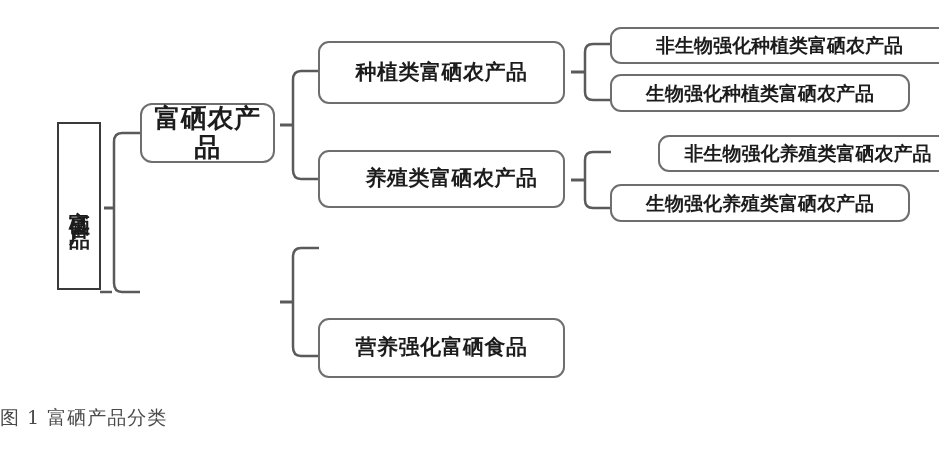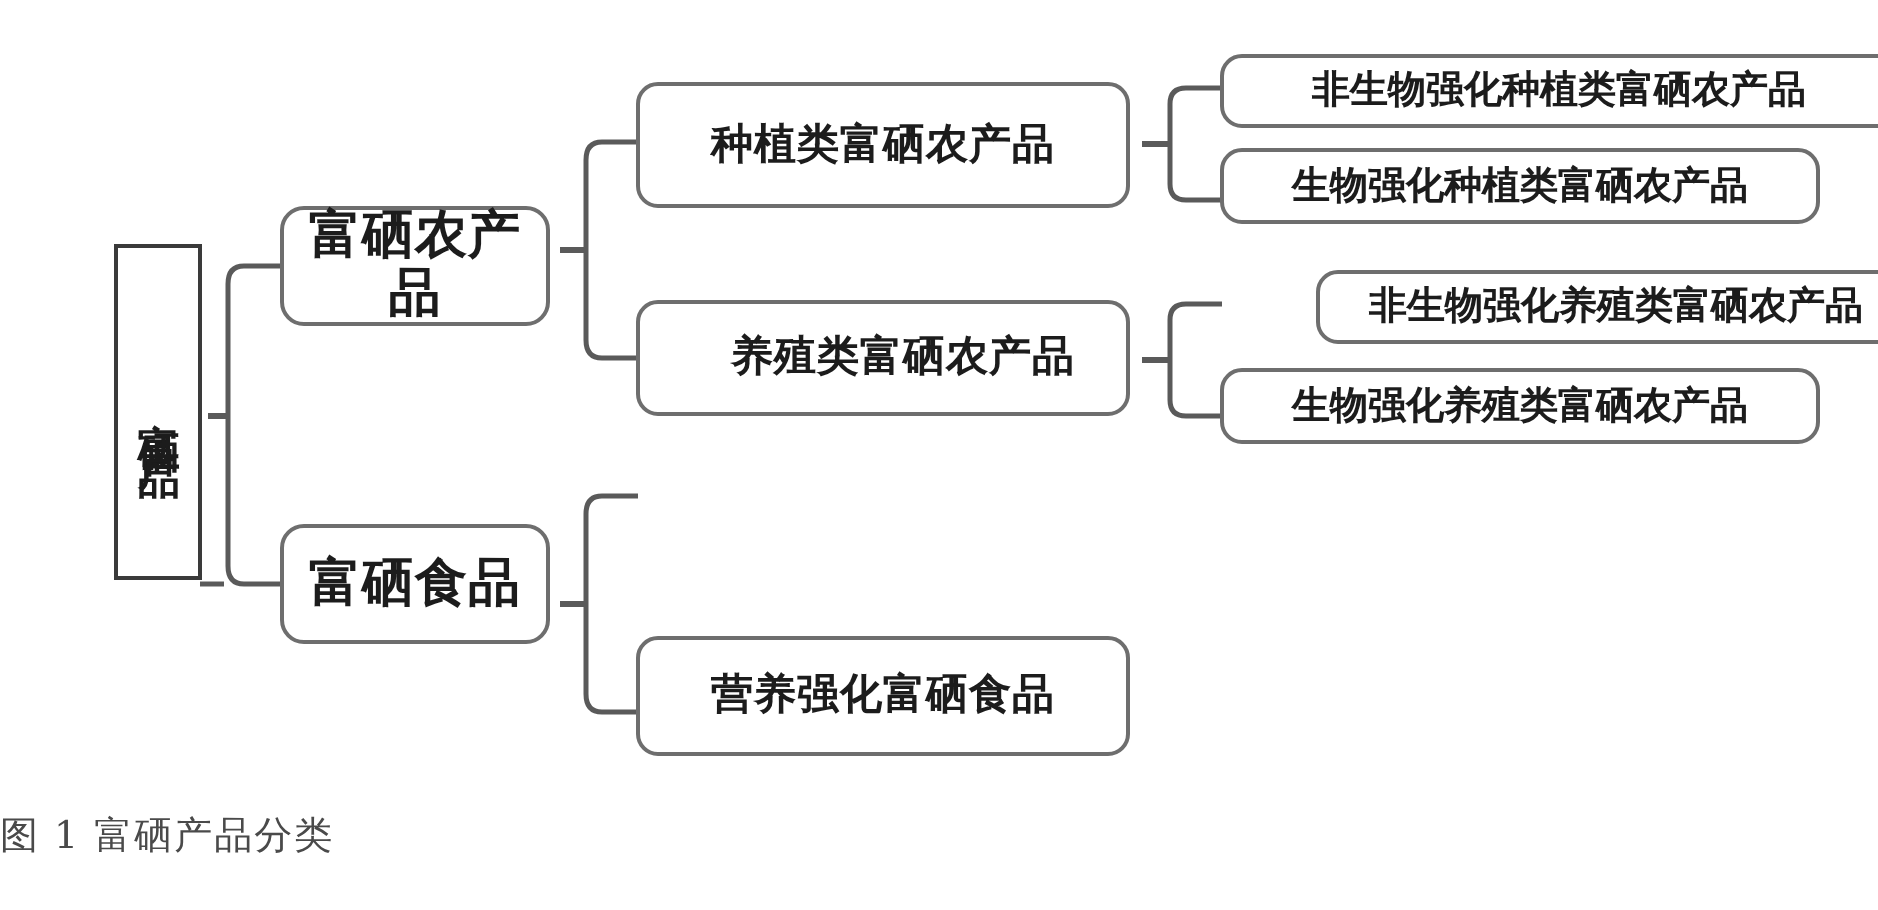--- a/index.html
+++ b/index.html
@@ -77,21 +77,20 @@
   <div class="bracket" style="left:100px; top:125px;">
     <svg width="44" height="175" viewBox="0 0 44 175">
       <path d="M 0 167 L 12 167" fill="none" stroke="#5a5a5a" stroke-width="2.5"></path>
       <path d="M 40 8 L 22 8 Q 14 8 14 17 L 14 158 Q 14 167 22 167 L 40 167" fill="none" stroke="#5a5a5a" stroke-width="2.5"></path>
       <path d="M 14 83 L 4 83" fill="none" stroke="#5a5a5a" stroke-width="3"></path>
     </svg>
   </div>
 
   <div class="node level2" style="left:140px; top:103px; width:135px; height:60px;">富硒农产品</div>
 
-  <div class="node level2" style="left:140px; top:262px; width:135px; height:60px;">富硒食品</div>
 
   <div class="bracket" style="left:275px; top:55px;">
     <svg width="48" height="140" viewBox="0 0 48 140">
       <path d="M 44 16 L 26 16 Q 18 16 18 25 L 18 115 Q 18 124 26 124 L 44 124" fill="none" stroke="#5a5a5a" stroke-width="2.5"></path>
       <path d="M 18 70 L 5 70" fill="none" stroke="#5a5a5a" stroke-width="3"></path>
     </svg>
   </div>
 
   <div class="bracket" style="left:275px; top:240px;">
     <svg width="48" height="130" viewBox="0 0 48 130">

